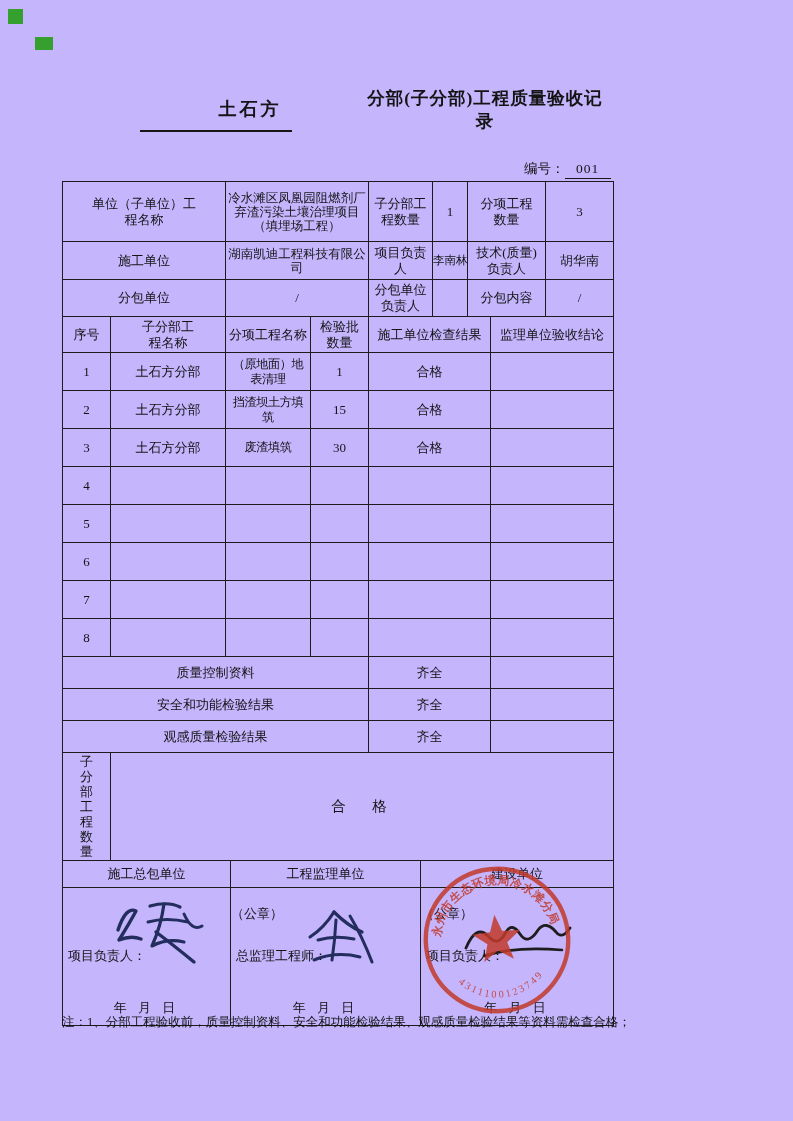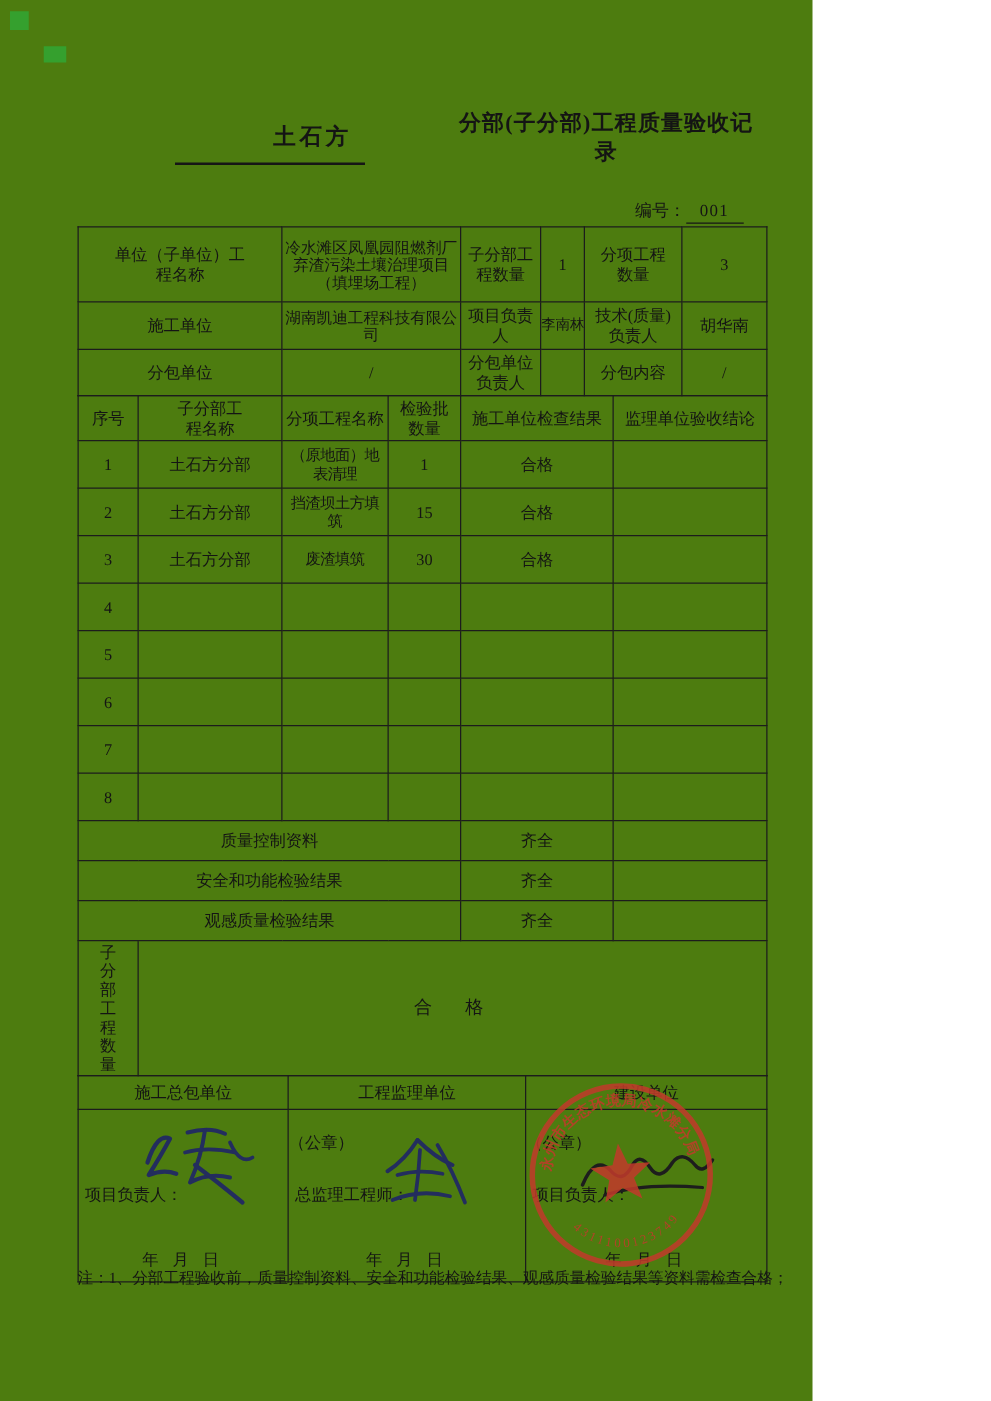--- a/index.html
+++ b/index.html
@@ -1,35 +1,35 @@
 <!DOCTYPE html>
 <html><head>
 <meta charset="utf-8">
 <style>
   * { margin:0; padding:0; box-sizing:border-box; }
   html,body { background:#ffffff; }
   .page {
-    position:relative; width:650px; height:1121px;
-    background:#4d7c0f; color:#141414;
+    position:relative; width:793px; height:1121px;
+    background:#c4b5fd; color:#141414;
     font-family:"Liberation Serif","DejaVu Serif",serif;
     overflow:hidden;
   }
 
   
   .green-mark { position:absolute; background:#35a02e; }
   .green-mark.m1 { left:8px; top:9px; width:15px; height:15px; }
   .green-mark.m2 { left:35px; top:37px; width:18px; height:13px; }
 
   
   .doc-category { position:absolute; left:185px; top:97px; width:130px;
     text-align:center; font-size:18px; font-weight:bold; letter-spacing:3px; }
   .category-underline { position:absolute; left:140px; top:130px; width:152px; height:2px; background:#161616; }
   .doc-title { position:absolute; left:335px; top:87px; width:300px;
     text-align:center; font-size:17.5px; font-weight:bold; line-height:23px; letter-spacing:1px; }
-  .doc-number { position:absolute; left:508px; top:160px; font-size:13.5px; }
+  .doc-number { position:absolute; left:524px; top:160px; font-size:13.5px; }
   .num-underline { display:inline-block; min-width:46px; text-align:center;
     border-bottom:1.5px solid #161616; padding:0 9px 1px 9px; letter-spacing:1px; }
 
   
   .tables { position:absolute; left:62px; top:181px; width:551px; }
   table { border-collapse:collapse; table-layout:fixed; width:551px;padding-left:39px; }
   table + table { margin-top:-1px; }
   td { border:1.4px solid #1c1c1c; text-align:center; vertical-align:middle;
        font-size:13px; line-height:1.22; padding:1px 2px; overflow:hidden; }
   .small { font-size:12.5px; line-height:14px; }

